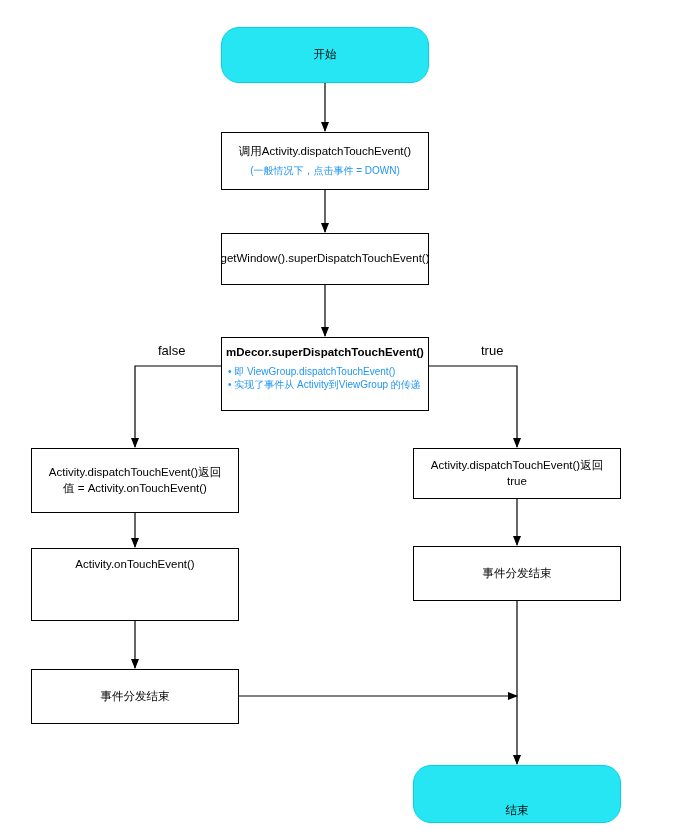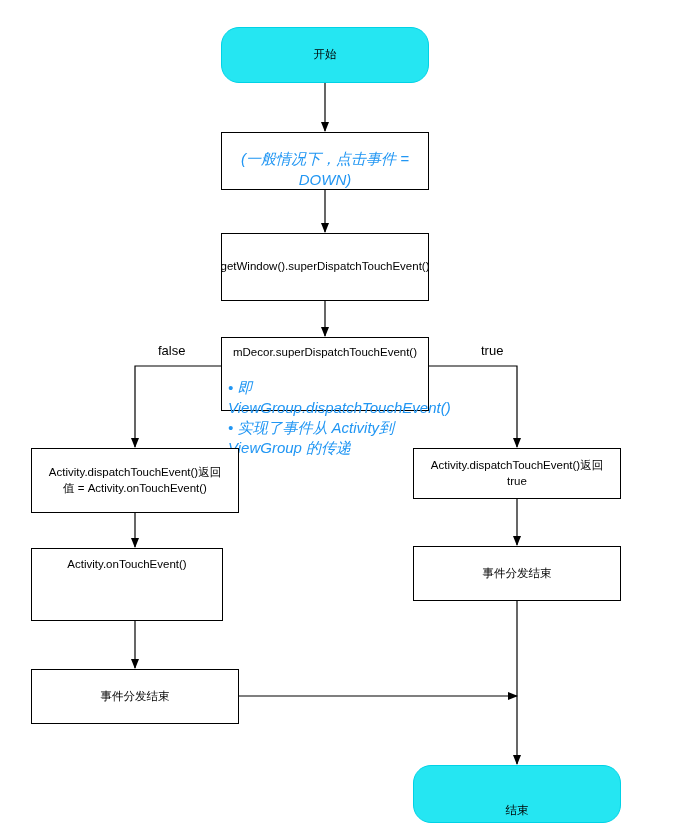--- a/index.html
+++ b/index.html
@@ -35,25 +35,24 @@
     line-height: 1.35;
     padding: 3px 4px;
   }
   .node .main {
     color: #000000;
     font-size: 11.5px;
     white-space: pre-line;
   }
   .node .sub {
     color: #2196f3;
-    font-size: 15px;
+    font-size: 10px;
     line-height: 1.35;
-    margin-top: 17px;
+    margin-top: 4px;
     white-space: pre-line;
-    font-style: italic;
   }
   .node .sub.left {
     text-align: left;
     align-self: stretch;
     padding-left: 2px;
   }
   .terminator {
     background: #25e6f2;
     border: 1px solid #00d2e6;
     border-radius: 18px;
@@ -104,47 +103,48 @@
     <path d="M239,696 L517,696" stroke="#000000" stroke-width="1.2" fill="none" marker-end="url(#arrow)"></path>
 
     <path d="M517,601 L517,764" stroke="#000000" stroke-width="1.2" fill="none" marker-end="url(#arrow)"></path>
   </svg>
 
   <div class="node terminator" style="left:221px; top:27px; width:208px; height:56px;">
     <span class="main">开始</span>
   </div>
 
   <div class="node" style="left:221px; top:132px; width:208px; height:58px;">
+    <span class="main">调用Activity.dispatchTouchEvent()</span>
     <span class="sub">(一般情况下，点击事件 = DOWN)</span>
   </div>
 
-  <div class="node" style="left:221px; top:233px; width:208px; height:68px;">
+  <div class="node" style="left:221px; top:233px; width:208px; height:52px;">
     <span class="main">getWindow().superDispatchTouchEvent()</span>
   </div>
 
   <div class="node" style="left:221px; top:337px; width:208px; height:74px; justify-content:flex-start;">
-    <span class="main" style="margin-top:4px;">mDecor.superDispatchTouchEvent()</span>
+    <span class="main" style="margin-top:4px;font-weight:bold;">mDecor.superDispatchTouchEvent()</span>
     <span class="sub left">• 即 ViewGroup.dispatchTouchEvent()
 • 实现了事件从 Activity到ViewGroup 的传递</span>
   </div>
 
   <div class="edge-label" style="left:158px; top:343px;">false</div>
   <div class="edge-label" style="left:481px; top:343px;">true</div>
 
   <div class="node" style="left:31px; top:448px; width:208px; height:65px;">
     <span class="main">Activity.dispatchTouchEvent()返回
 值 = Activity.onTouchEvent()</span>
   </div>
 
   <div class="node" style="left:413px; top:448px; width:208px; height:51px;">
     <span class="main">Activity.dispatchTouchEvent()返回
 true</span>
   </div>
 
-  <div class="node" style="left:31px; top:548px; width:192px; height:73px; justify-content:flex-start;">
+  <div class="node" style="left:31px; top:548px; width:208px; height:73px; justify-content:flex-start;">
     <span class="main" style="margin-top:5px;">Activity.onTouchEvent()</span>
   </div>
 
   <div class="node" style="left:413px; top:546px; width:208px; height:55px;">
     <span class="main">事件分发结束</span>
   </div>
 
   <div class="node" style="left:31px; top:669px; width:208px; height:55px;">
     <span class="main">事件分发结束</span>
   </div>

